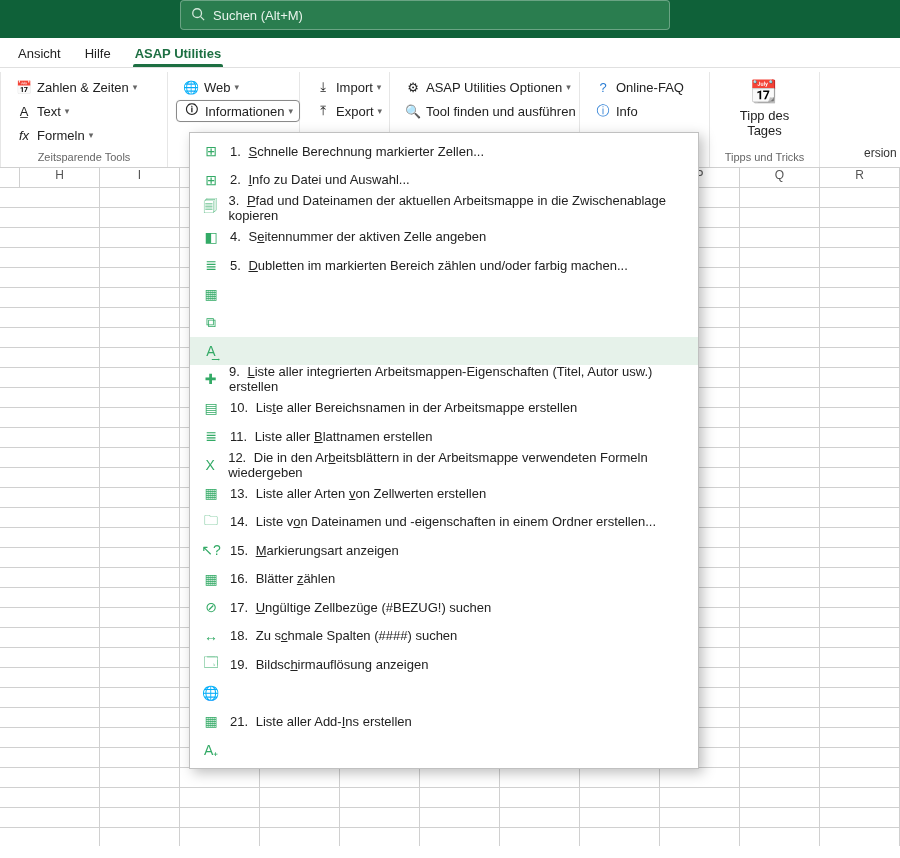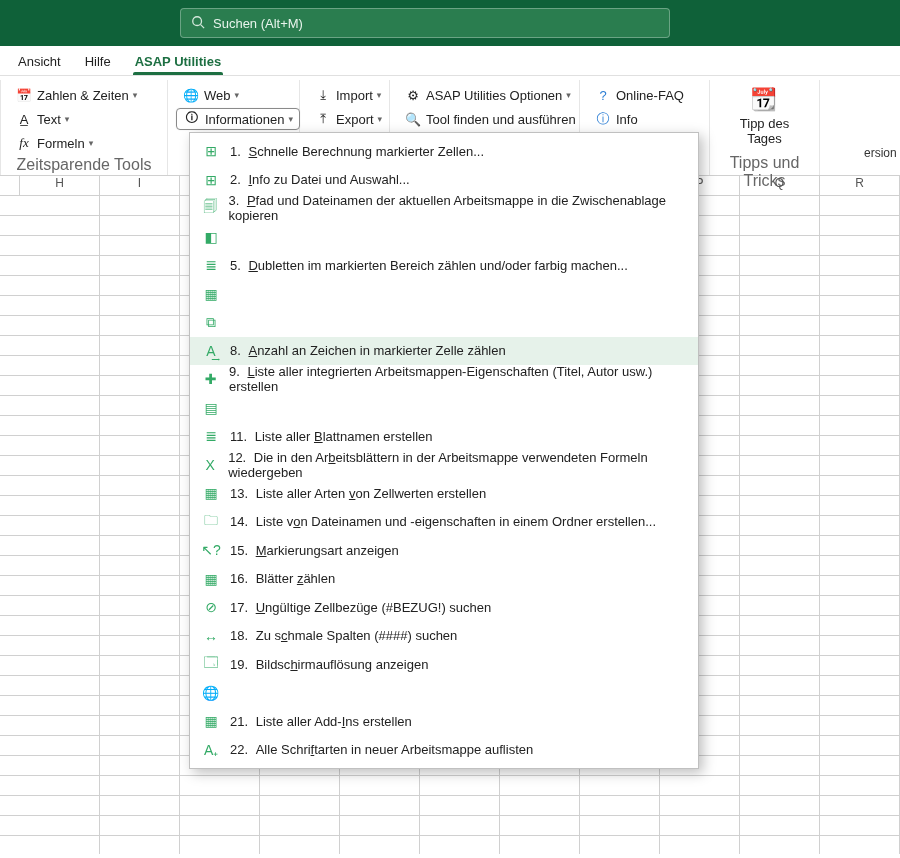--- a/index.html
+++ b/index.html
@@ -21,23 +21,23 @@
     background: #fff;
     width: 900px;
     height: 858px;
     overflow: hidden;
     box-sizing: border-box;
   }
   * { box-sizing: border-box; }
   
   .titlebar {
     background: var(--excel-green-dark);
-    height: 46px;
-    display:flex;
-    align-items:center;
+    height: 38px;
+    display:flex;
+    align-items:flex-start;
     padding-left: 180px;
   }
   .searchbox {
     background: var(--excel-green-light);
     border: 1px solid rgba(255,255,255,0.3);
     border-radius: 4px;
     width: 490px;
     height: 30px;
     display:flex;
     align-items:center;
@@ -87,21 +87,21 @@
     border-right: 1px solid #e6e6e6;
     display:flex;
     flex-direction:column;
     justify-content:space-between;
     padding: 2px 8px 2px 8px;
   }
   .group-body { flex:1; display:flex; gap:6px; }
   .group-col { display:flex; flex-direction:column; gap:2px; }
   .group-caption {
     text-align:center;
-    font-size:16px;
+    font-size:11px;
     color:#666;
     padding:2px 0;
   }
   .big-btn {
     display:flex;
     flex-direction:column;
     align-items:center;
     justify-content:center;
     width:80px;
     height:70px;
@@ -227,21 +227,21 @@
           <span class="icon">📅</span>
           <span>Zahlen &amp; Zeiten</span>
           <span class="chev">▾</span>
         </div>
         <div class="small-btn">
           <span class="icon">A̲</span>
           <span>Text</span>
           <span class="chev">▾</span>
         </div>
         <div class="small-btn">
-          <span class="icon"><i style="font-style:italic;font-family:Liberation Serif, serif;">fx</i></span>
+          <span class="icon"><i style="font-style:italic;">fx</i></span>
           <span>Formeln</span>
           <span class="chev">▾</span>
         </div>
       </div>
     </div>
     <div class="group-caption">Zeitsparende Tools</div>
   </div>
 
   <div class="ribbon-group" style="width:132px;">
     <div class="group-body">
@@ -352,41 +352,42 @@
     <div class="menuitem">
       <span class="micon">⊞</span>
       <span><span class="num">2. </span><span class="underline">I</span>nfo zu Datei und Auswahl...</span>
     </div>
     <div class="menuitem">
       <span class="micon">🗐</span>
       <span><span class="num">3. </span><span class="underline">P</span>fad und Dateinamen der aktuellen Arbeitsmappe in die Zwischenablage kopieren</span>
     </div>
     <div class="menuitem">
       <span class="micon">◧</span>
+      <span><span class="num">4. </span>S<span class="underline">e</span>itennummer der aktiven Zelle angeben</span>
     </div>
     <div class="menuitem">
       <span class="micon">≣</span>
       <span><span class="num">5. </span><span class="underline">D</span>ubletten im markierten Bereich zählen und/oder farbig machen...</span>
     </div>
     <div class="menuitem">
       <span class="micon">▦</span>
     </div>
     <div class="menuitem">
       <span class="micon">⧉</span>
     </div>
     <div class="menuitem hover">
       <span class="micon">A͢</span>
-      <span><span class="num">8. </span><span class="underline">A</span>nzahl an Zeichen in markierter Zelle zählen</span>
     </div>
     <div class="menuitem">
       <span class="micon">✚</span>
       <span><span class="num">9. </span><span class="underline">L</span>iste aller integrierten Arbeitsmappen-Eigenschaften (Titel, Autor usw.) erstellen</span>
     </div>
     <div class="menuitem">
       <span class="micon">▤</span>
+      <span><span class="num">10. </span>Lis<span class="underline">t</span>e aller Bereichsnamen in der Arbeitsmappe erstellen</span>
     </div>
     <div class="menuitem">
       <span class="micon">≣</span>
       <span><span class="num">11. </span>Liste aller <span class="underline">B</span>lattnamen erstellen</span>
     </div>
     <div class="menuitem">
       <span class="micon">X</span>
       <span><span class="num">12. </span>Die in den Ar<span class="underline">b</span>eitsblättern in der Arbeitsmappe verwendeten Formeln wiedergeben</span>
     </div>
     <div class="menuitem">
@@ -419,15 +420,14 @@
     </div>
     <div class="menuitem">
       <span class="micon">🌐</span>
     </div>
     <div class="menuitem">
       <span class="micon">▦</span>
       <span><span class="num">21. </span>Liste aller Add-<span class="underline">I</span>ns erstellen</span>
     </div>
     <div class="menuitem">
       <span class="micon">A₊</span>
-      <span><span class="num">22. </span>Alle Schri<span class="underline">f</span>tarten in neuer Arbeitsmappe auflisten</span>
     </div>
   </div>
 
 </body></html>

